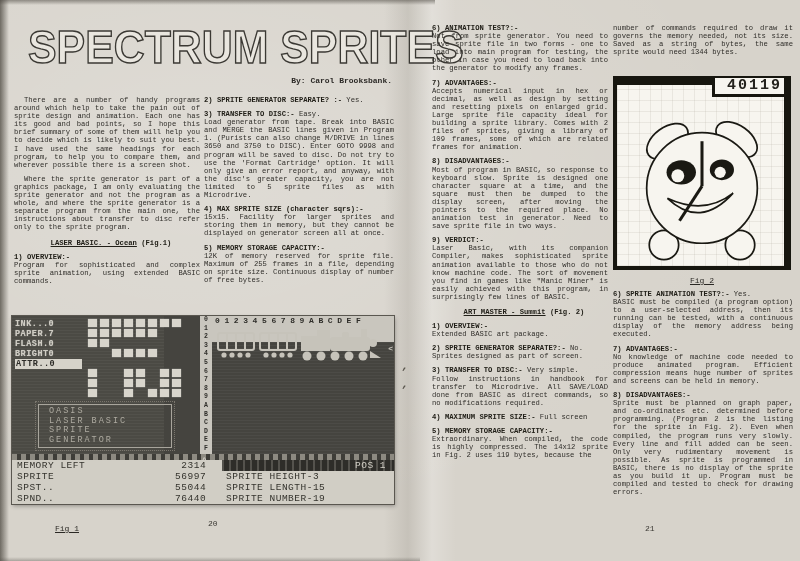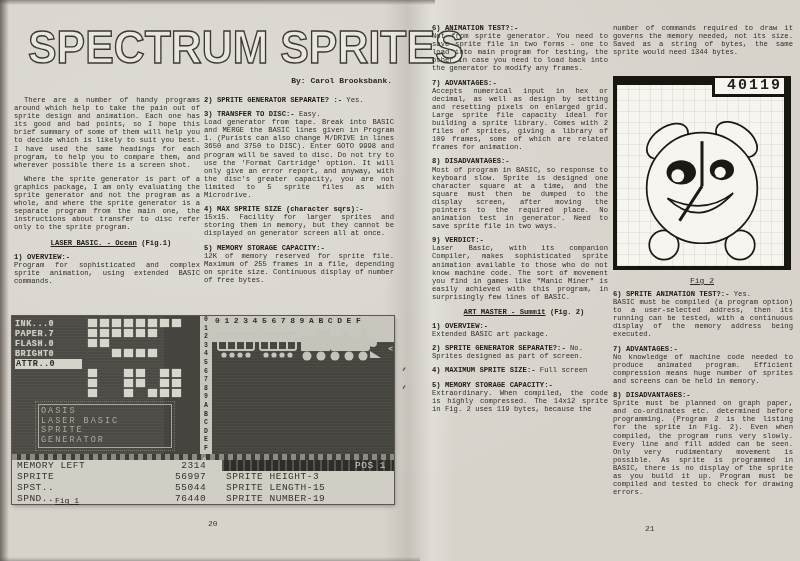--- a/index.html
+++ b/index.html
@@ -62,21 +62,21 @@
   .attr-labels{position:absolute;left:3px;top:3px;}
   .attr-labels div{width:66px;height:10px;font-size:8.5px;font-weight:700;
     letter-spacing:.5px;color:#cfccc3;text-shadow:0 0 1px rgba(255,255,255,.5);}
   .attr-labels div.inverse{background:#d6d3ca;color:#2c2b27;text-shadow:none;padding-left:1px;}
   .sprite-grid{position:absolute;left:76px;top:3px;display:grid;
     grid-template-columns:repeat(8,9px);grid-auto-rows:8px;gap:2px 3px;}
   .sprite-grid .cell{width:9px;height:8px;}
   .sprite-grid .on{background:#d8d5cc;box-shadow:0 0 1px rgba(255,255,255,.6);}
   .oasis-box{position:absolute;left:26px;top:88px;width:134px;height:44px;
     border:1px solid #a8a59c;outline:1px dotted #7a766d;outline-offset:2px;
-    padding:2px 2px;box-sizing:border-box;}
+    padding:2px 10px;box-sizing:border-box;}
   .oasis-box div{font-size:8.5px;line-height:9.5px;letter-spacing:2px;color:#aeaba1;}
   .f1-hex{position:absolute;left:188px;top:0;width:12px;height:138px;background:#c9c6be;
     font-size:6.5px;line-height:8.6px;font-weight:700;color:#2f2e2a;text-align:center;white-space:pre;}
   .f1-right{position:absolute;left:200px;top:0;width:182px;height:138px;background:#45443f;
     background-image:repeating-linear-gradient(0deg,rgba(255,255,255,.04) 0 1px,rgba(0,0,0,0) 1px 3px);overflow:hidden;}
   .f1-header{height:26px;background:#c9c6be;font-size:8px;font-weight:700;color:#2f2e2a;
     letter-spacing:4.6px;padding-left:3px;overflow:hidden;white-space:nowrap;}
   .f1-train{position:absolute;left:3px;top:12px;}
   .f1-cursor{position:absolute;right:1px;top:28px;color:#c9c6be;font-size:8px;font-weight:700;}
   .f1-caret{position:absolute;left:190px;top:140px;color:#d6d3ca;font-size:8px;font-weight:700;z-index:3;}
@@ -84,21 +84,21 @@
     background:repeating-linear-gradient(90deg,#8d8a81 0 5px,#3e3d38 5px 9px);}
   .f1-status{position:absolute;left:0;top:144px;width:382px;}
   .f1-row{display:flex;height:11px;font-size:9.5px;font-weight:400;
     letter-spacing:.5px;color:#34332d;line-height:11px;}
   .f1-row .lcell{flex:0 0 55%;background:#d1cec5;display:flex;
     justify-content:space-between;padding:0 16px 0 5px;box-sizing:border-box;}
   .f1-row .rcell{flex:1;background:#d1cec5;padding-left:4px;}
   .f1-row .rcell.dark{background:#2e2d29;color:#cfccc3;text-align:right;padding-right:8px;
     background-image:repeating-linear-gradient(90deg,rgba(200,196,186,.25) 0 2px,rgba(0,0,0,0) 2px 7px);}
   .fig-caption{position:absolute;font-size:8px;font-weight:400;text-decoration:underline;color:#2b2925;}
-  .cap1{left:16px;top:496px;padding-left:39px;}
+  .cap1{left:16px;top:524px;padding-left:39px;}
   .cap2{left:613px;top:276px;width:178px;text-align:center;}
 
   
   .fig2{position:absolute;left:613px;top:76px;width:178px;height:194px;box-sizing:border-box;
     background:
       repeating-linear-gradient(0deg,rgba(170,164,152,.18) 0 1px,rgba(0,0,0,0) 1px 11px),
       repeating-linear-gradient(90deg,rgba(170,164,152,.18) 0 1px,rgba(0,0,0,0) 1px 11px),
       #f7f5ef;
     border:4px solid #17160f;border-right-width:7px;}
   .f2-topbar{position:absolute;left:0;top:0;width:58%;height:5px;background:#17160f;}
@@ -346,20 +346,24 @@
       <div class="block heading"><span class="u">ART MASTER - Summit</span><span> (Fig. 2)</span></div>
       <div class="block">
         <div class="sec-title"><span>1) OVERVIEW:-</span></div>
         <div class="sec-body">Extended BASIC art package.</div>
       </div>
       <div class="block">
         <div class="sec-title"><span>2) SPRITE GENERATOR SEPARATE?:-</span><span> No.</span></div>
         <div class="sec-body">Sprites designed as part of screen.</div>
       </div>
       <div class="block">
+        <div class="sec-title"><span>3) TRANSFER TO DISC:-</span><span> Very simple.</span></div>
+        <div class="sec-body">Follow instructions in handbook for transfer to Microdrive. All SAVE/LOAD done from BASIC as direct commands, so no modifications required.</div>
+      </div>
+      <div class="block">
         <div class="sec-title"><span>4) MAXIMUM SPRITE SIZE:-</span><span> Full screen</span></div>
       </div>
       <div class="block">
         <div class="sec-title"><span>5) MEMORY STORAGE CAPACITY:-</span></div>
         <div class="sec-body">Extraordinary. When compiled, the code is highly compressed. The 14x12 sprite in Fig. 2 uses 119 bytes, because the</div>
       </div>
     </div>
 
   <div class="col rcol2">
     <div class="block">number of commands required to draw it governs the memory needed, not its size. Saved as a string of bytes, the same sprite would need 1344 bytes.</div>

